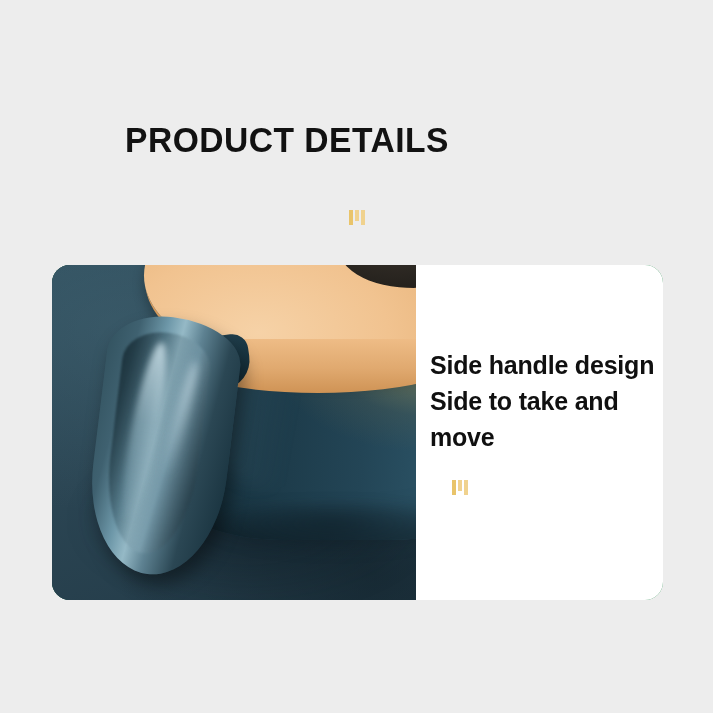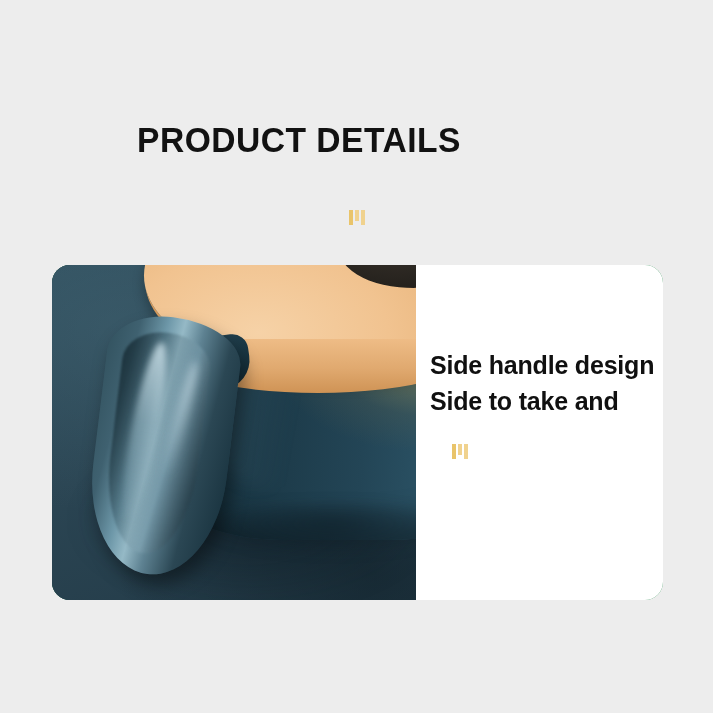--- a/index.html
+++ b/index.html
@@ -11,21 +11,21 @@
     height: 713px;
     background: #ededed;
     font-family: "Liberation Sans", sans-serif;
     overflow: hidden;
     position: relative;
   }
 
   
   .page-header {
     position: absolute;
-    left: 16px;
+    left: 4px;
     top: 118px;
     width: 566px;
     text-align: center;
   }
   .page-title {
     font-family: "Liberation Sans", sans-serif;
     font-size: 35px;
     font-weight: 700;
     letter-spacing: 0.5px;
     color: #121212;
@@ -321,20 +321,21 @@
     <div class="handle">
       <div class="handle-inner"></div>
       <div class="handle-gloss"></div>
       <div class="handle-gloss2"></div>
     </div>
   </div>
 
   <div class="text-panel">
     <div class="caption-line">Side handle design</div>
     <div class="caption-line">Side to take and</div>
+    <div class="caption-line">move</div>
 
     <div class="panel-ornament-wrap">
       <span class="ornament">
         <i></i><i class="mid"></i><i class="last"></i>
       </span>
     </div>
   </div>
 
 </div>
 

